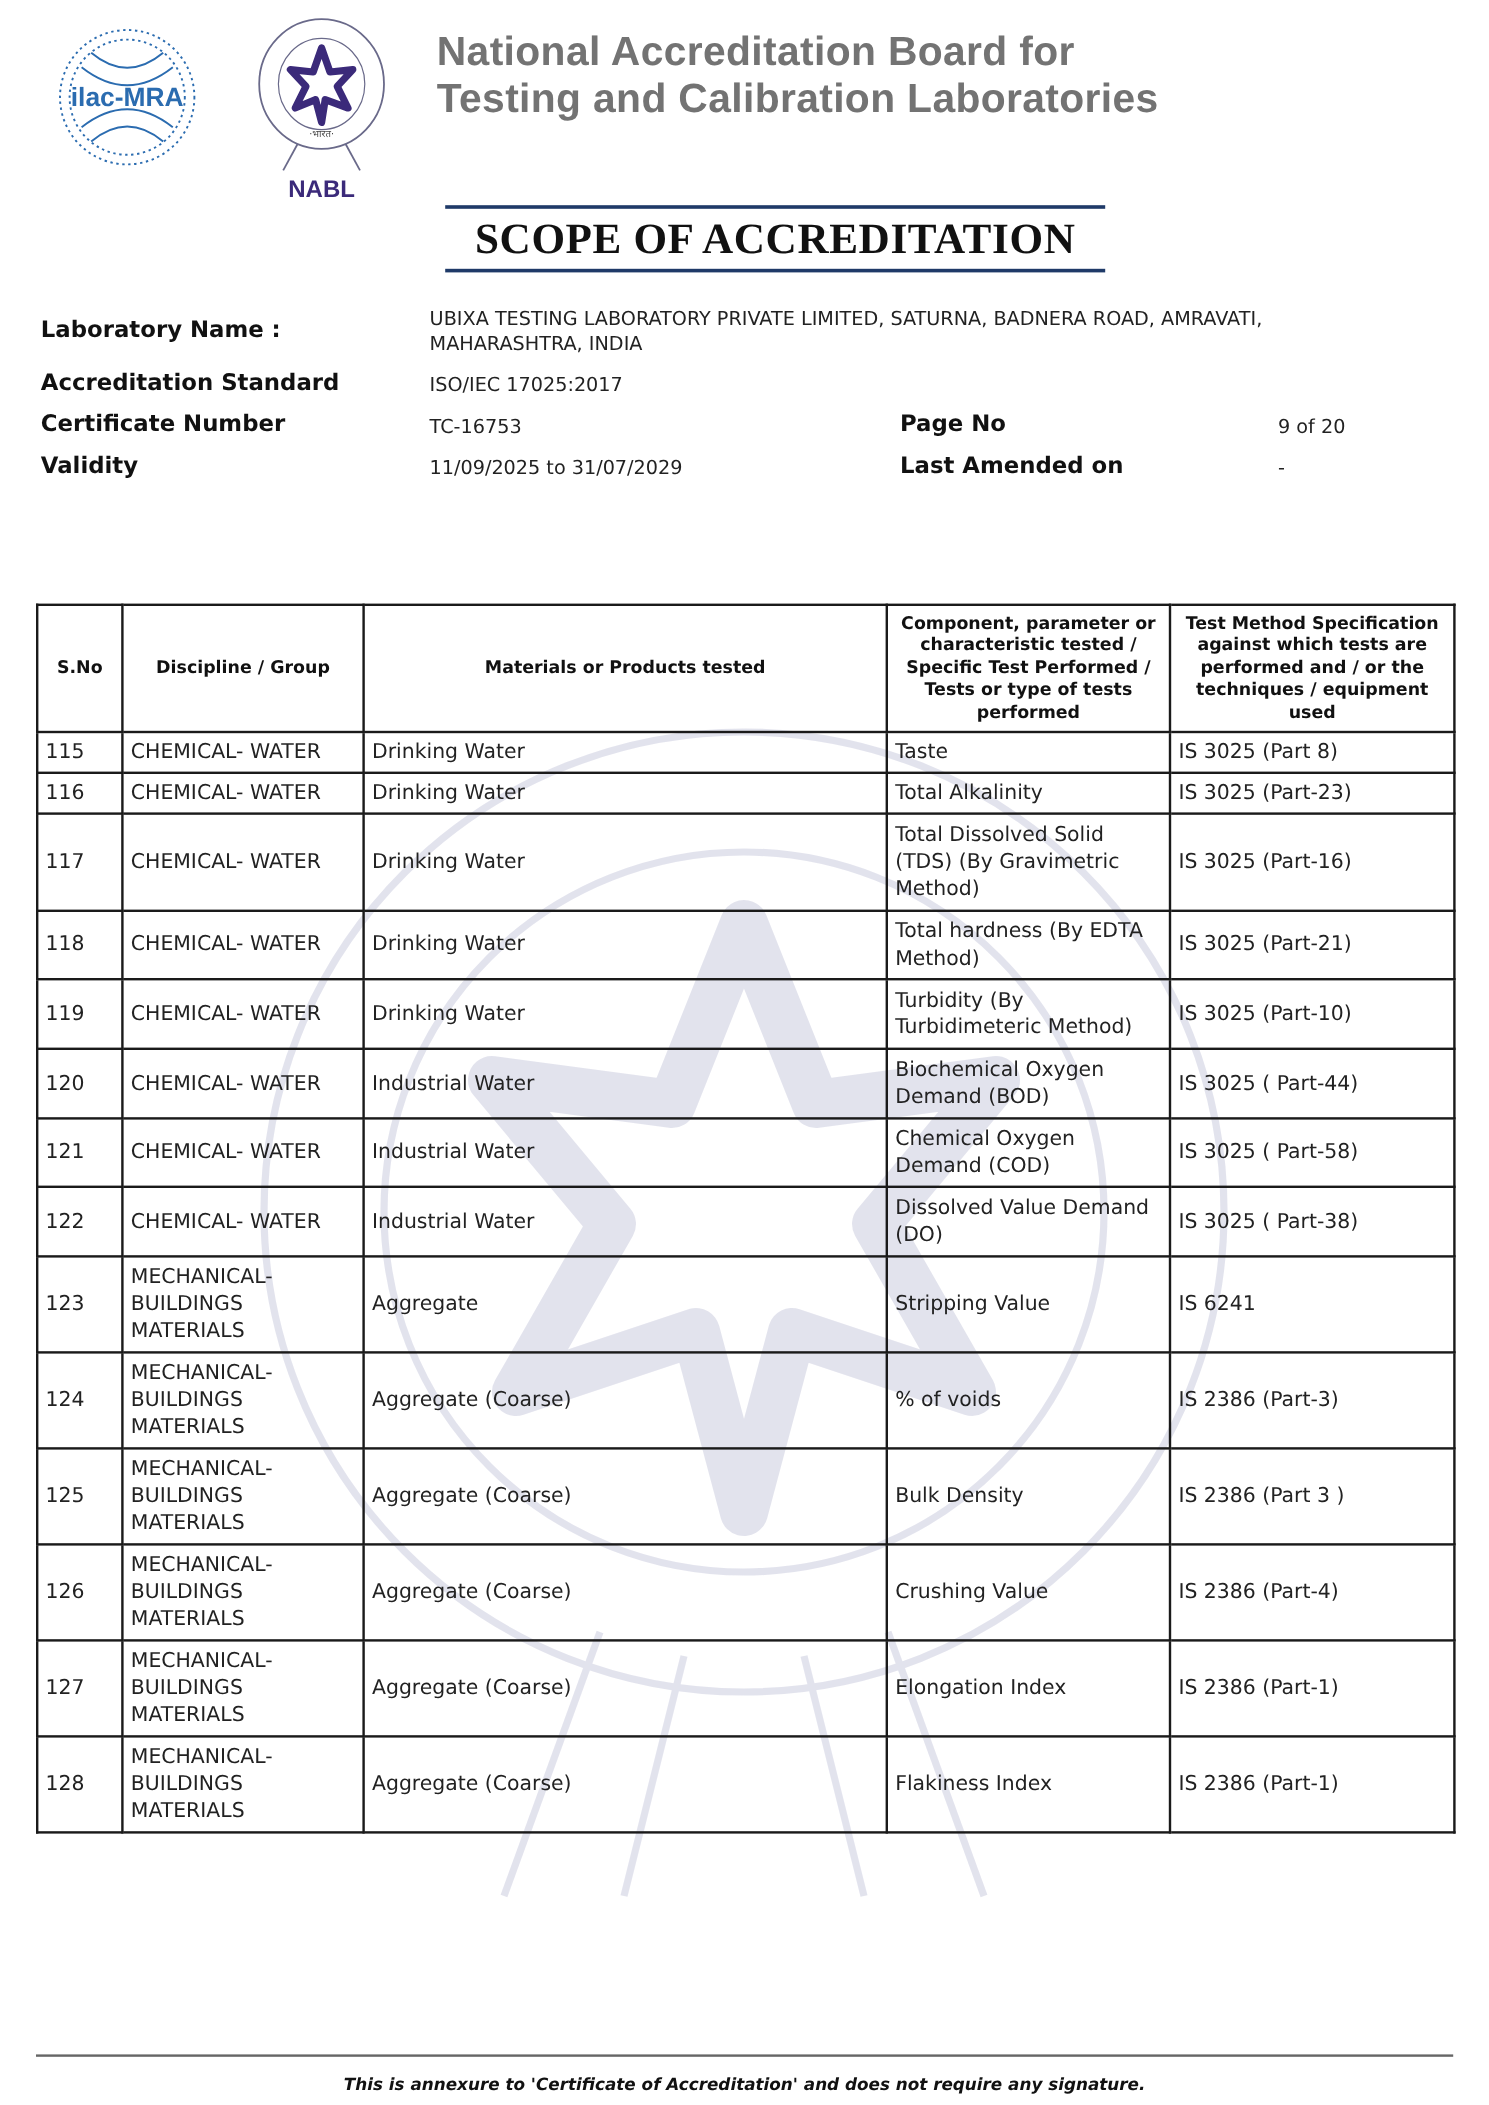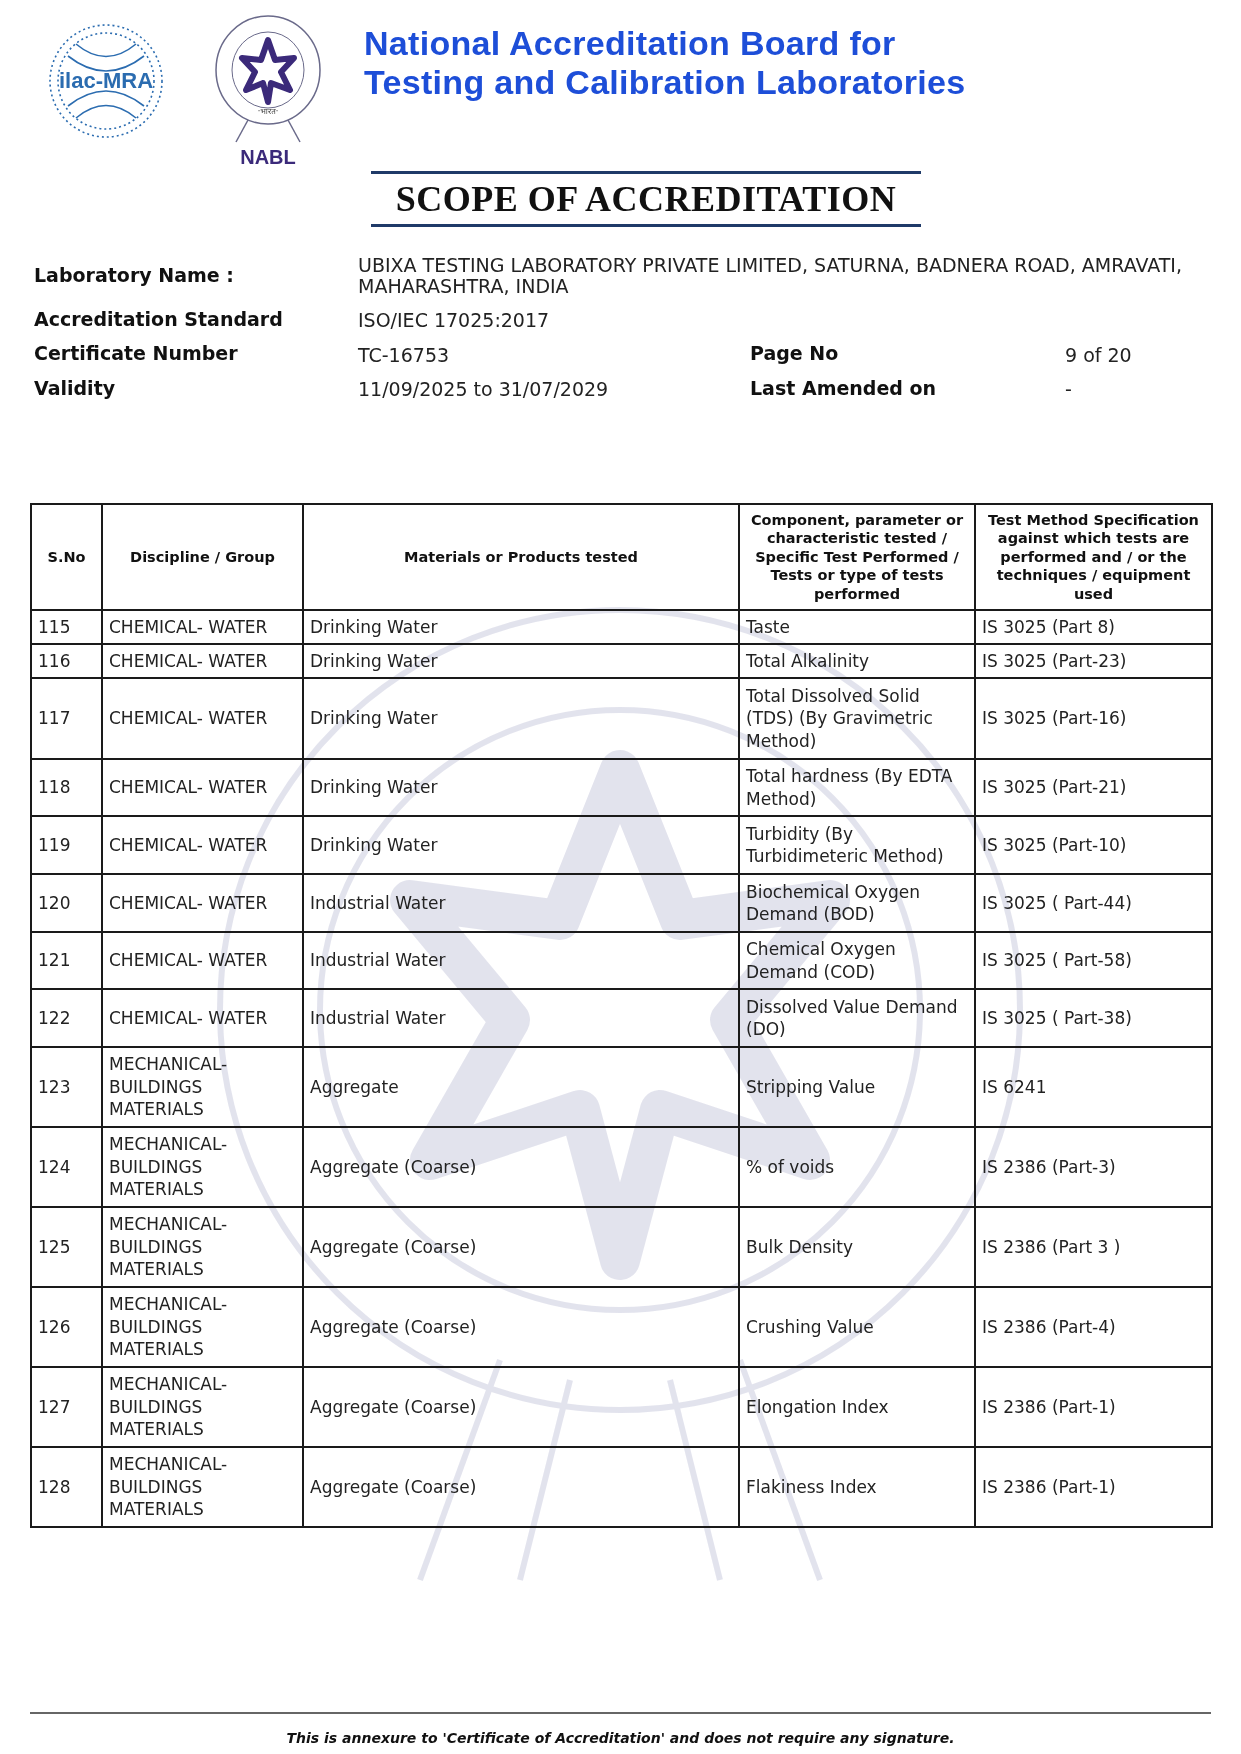--- a/index.html
+++ b/index.html
@@ -3,29 +3,29 @@
 <meta charset="utf-8">
 <style>
   html, body { margin: 0; padding: 0; background: #ffffff; }
   body { width: 1241px; height: 1754px; position: relative; overflow: hidden; font-family: "DejaVu Sans", sans-serif; color: #111; }
 
   .watermark { position: absolute; left: 170px; top: 540px; width: 900px; height: 1050px; pointer-events: none; opacity: 0.13; }
 
   .logo-ilac { position: absolute; left: 46px; top: 14px; width: 120px; height: 134px; }
   .logo-nabl { position: absolute; left: 208px; top: 12px; width: 120px; height: 160px; }
 
-  .org-title { position: absolute; left: 364px; top: 24px; font-family: "Liberation Sans", sans-serif; font-weight: bold; font-size: 34px; line-height: 39px; color: #1d4ed8; letter-spacing: 0.3px; }
+  .org-title { position: absolute; left: 364px; top: 24px; font-family: "Liberation Sans", sans-serif; font-weight: bold; font-size: 34px; line-height: 39px; color: #737373; letter-spacing: 0.3px; }
 
   .scope-rule { position: absolute; left: 371px; width: 550px; height: 3px; background: #1f3a68; }
   .scope-rule.top { top: 171px; }
   .scope-rule.bottom { top: 224px; }
   .scope-title { position: absolute; left: 371px; width: 550px; top: 176px; text-align: center; font-family: "Liberation Serif", serif; font-weight: bold; font-size: 36px; line-height: 46px; color: #111; letter-spacing: 0.5px; }
 
   .meta-label { position: absolute; font-weight: bold; font-size: 19px; color: #111; }
-  .meta-value { position: absolute; font-size: 19px; color: #222; line-height: 21px; }
+  .meta-value { position: absolute; font-size: 16px; color: #222; line-height: 21px; }
 
   table.scope { position: absolute; left: 30px; top: 503px; width: 1181px; border-collapse: collapse; table-layout: fixed; }
   table.scope th, table.scope td { border: 2.5px solid #1a1a1a; padding: 0 6px; font-size: 17px; color: #222; vertical-align: middle; text-align: left; line-height: 22.5px; background: transparent; }
   table.scope th { font-weight: bold; font-size: 14.5px; text-align: center; line-height: 18.5px; color: #111; padding: 4px 6px; }
 
   .footer-rule { position: absolute; left: 30px; width: 1181px; top: 1712px; height: 1.5px; background: #666; }
   .footer-note { position: absolute; left: 0; width: 1241px; top: 1730px; text-align: center; font-style: italic; font-weight: bold; font-size: 14px; color: #111; }
 </style>
 </head>
 <body>

